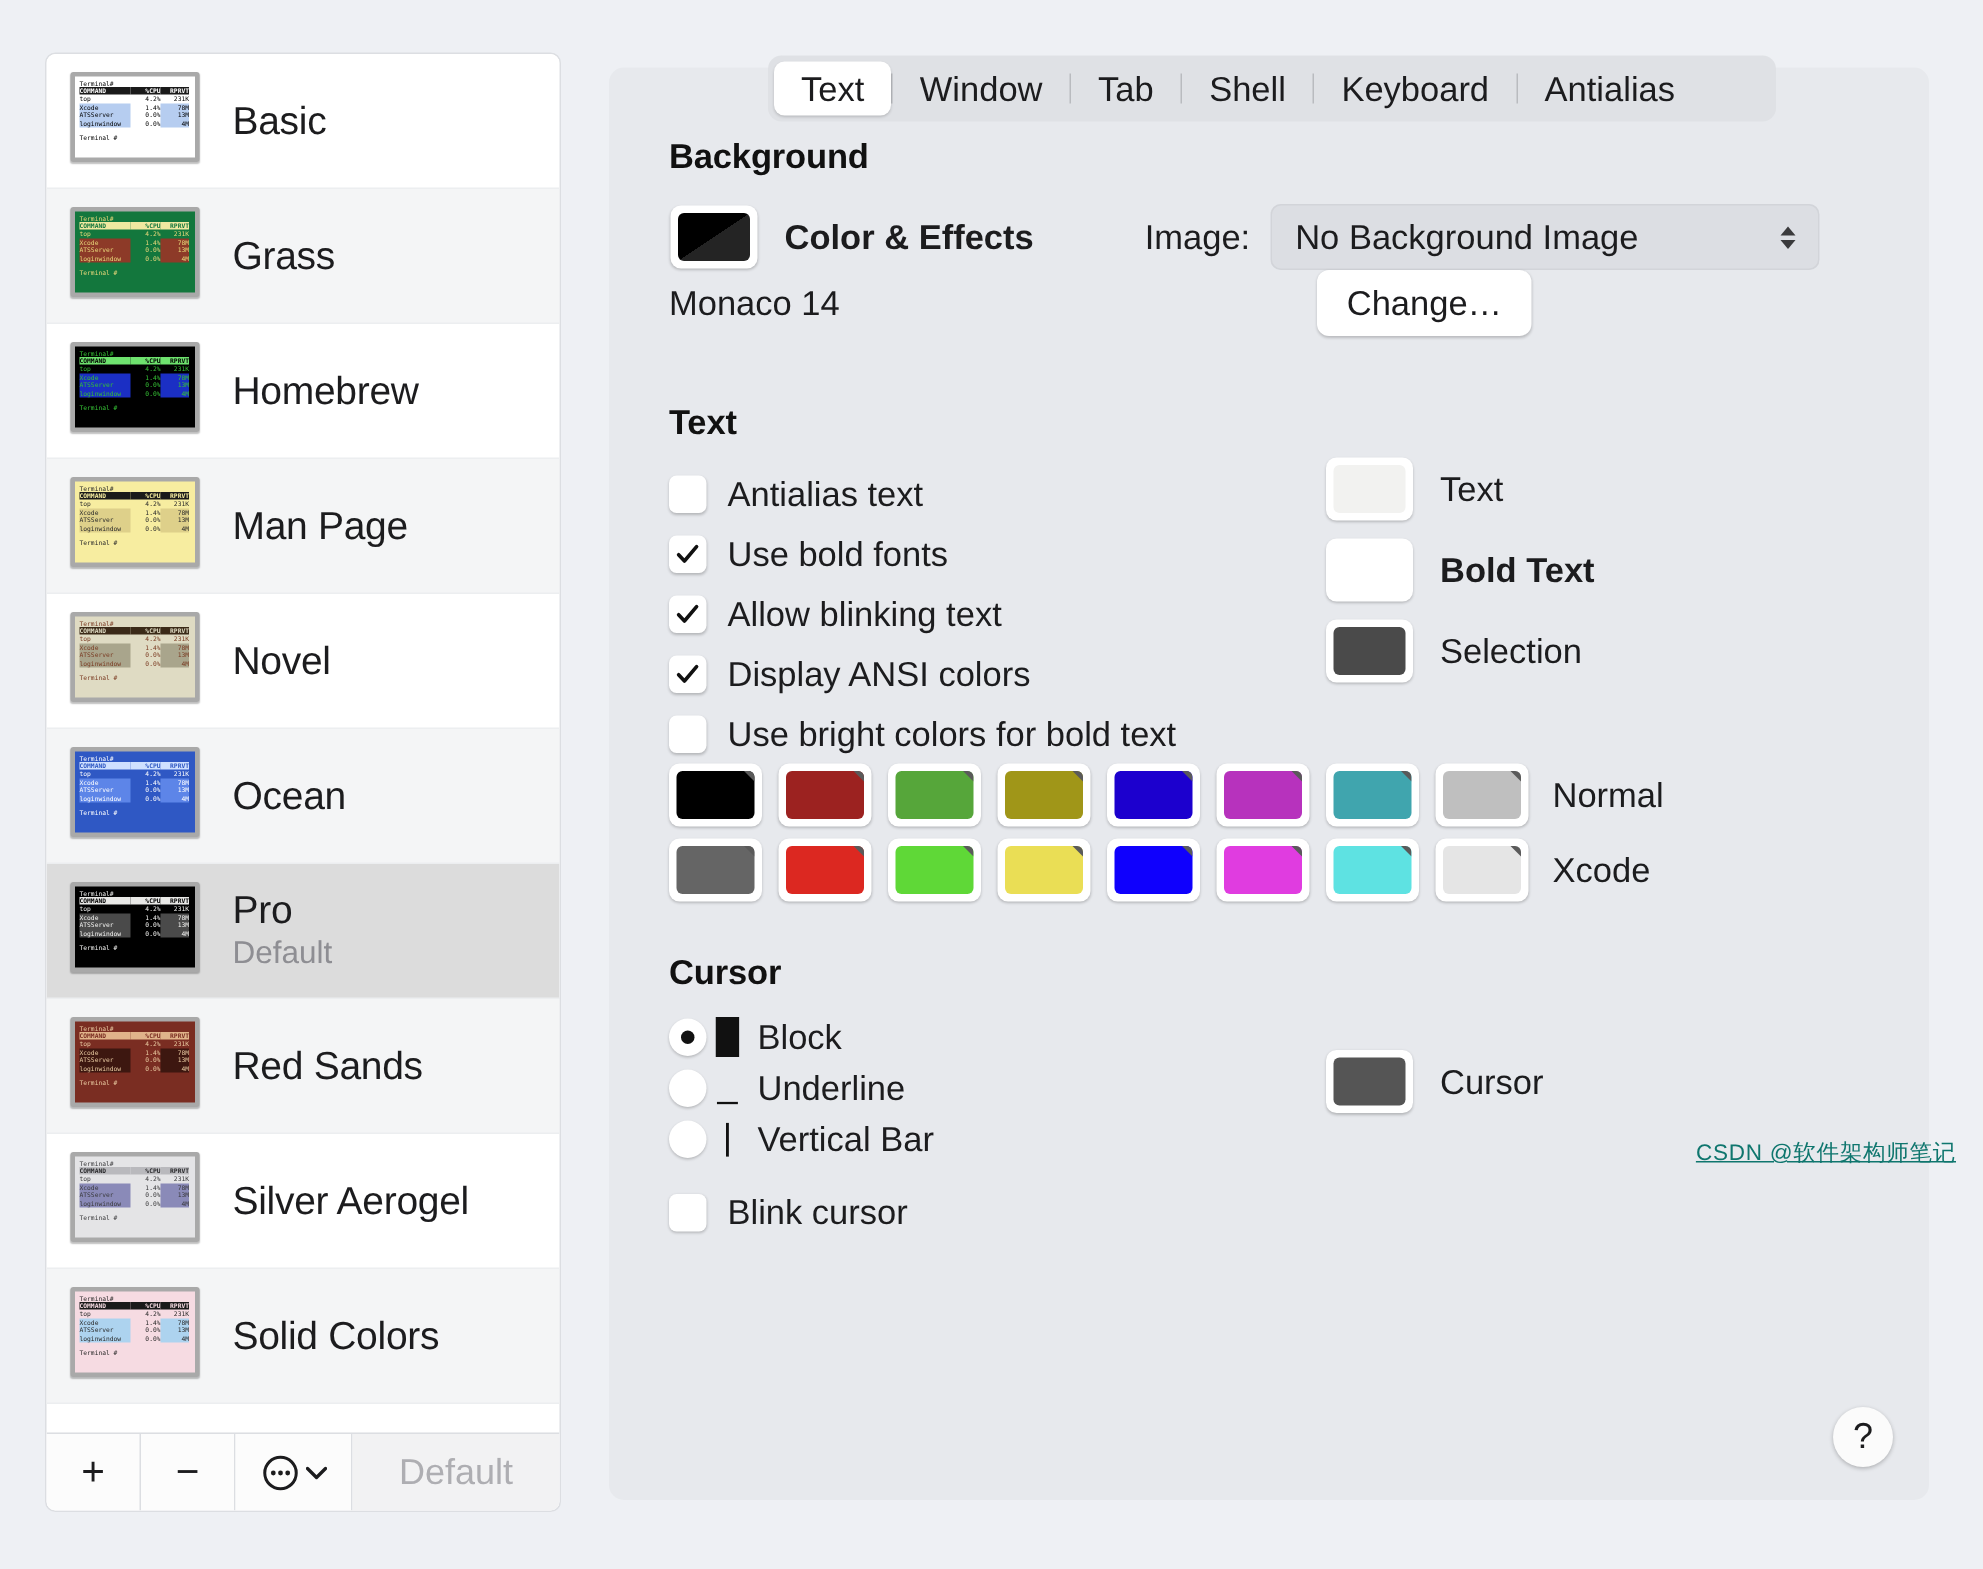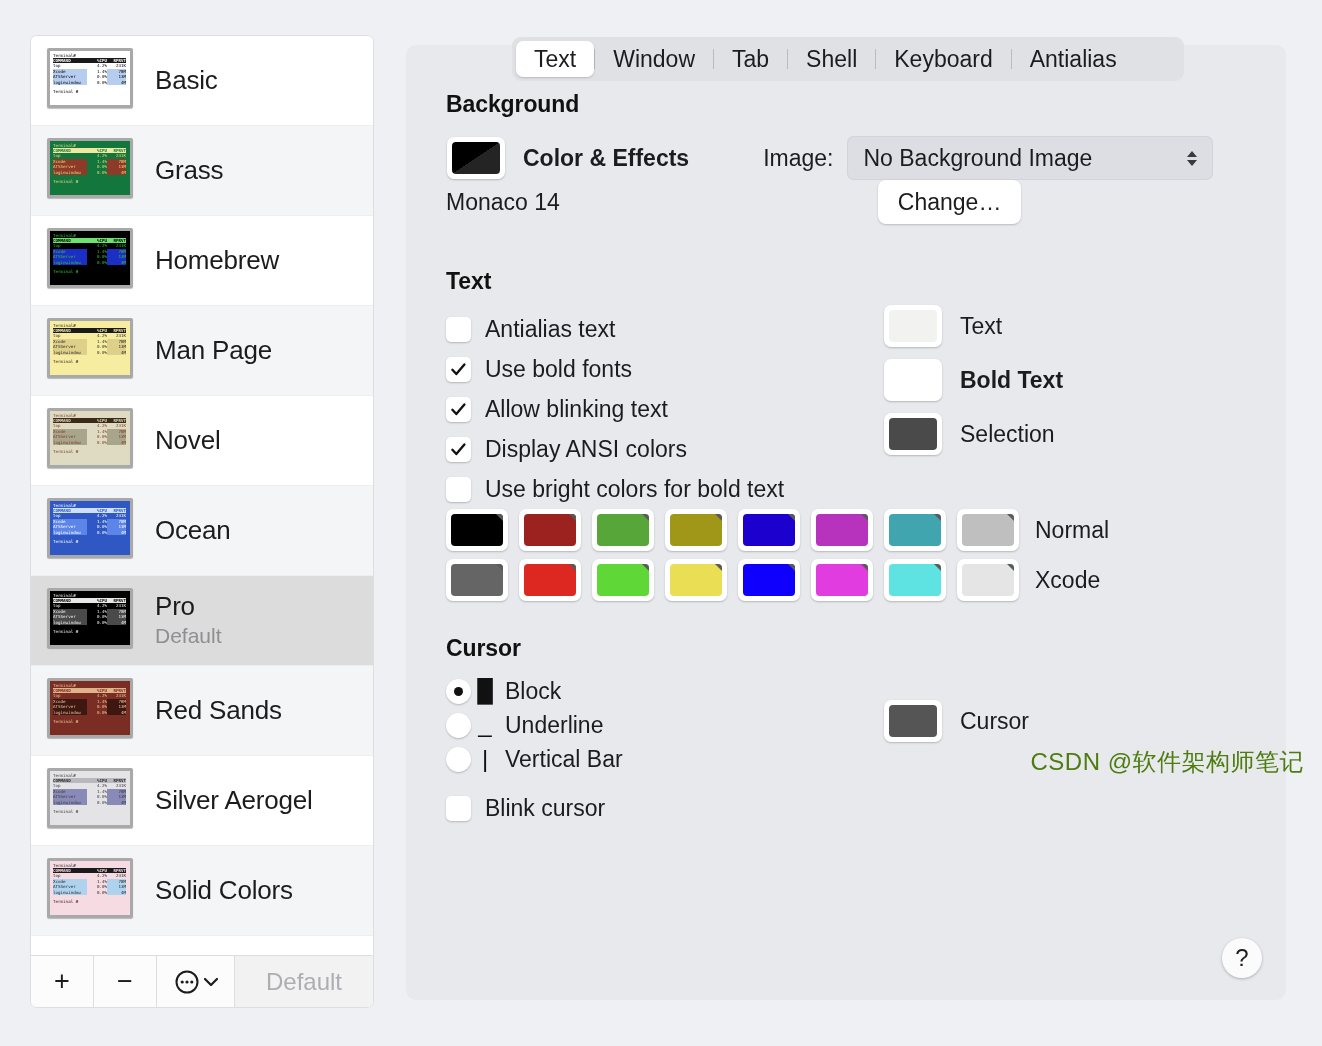--- a/index.html
+++ b/index.html
@@ -180,21 +180,21 @@
   .help-btn {
     position: absolute; right: 24px; bottom: 22px;
     width: 40px; height: 40px; border-radius: 50%;
     background: #fbfbfb;
     box-shadow: 0 1px 3px rgba(0,0,0,0.25);
     display: flex; align-items: center; justify-content: center;
     font-size: 24px; color: #1c1c1e;
   }
   .watermark {
     position: absolute; right: 18px; bottom: 8px;
-    font-size: 24px; color: #4d7c0f; letter-spacing: 0.5px;
+    font-size: 15px; color: #0f766e; letter-spacing: 0.5px; text-decoration: underline;
   }
 </style>
 </head>
 <body>
 
 <div id="root">
 
   <div class="sidebar">
     <div class="profile-list" id="profile-list">
         <div class="profile-row">

